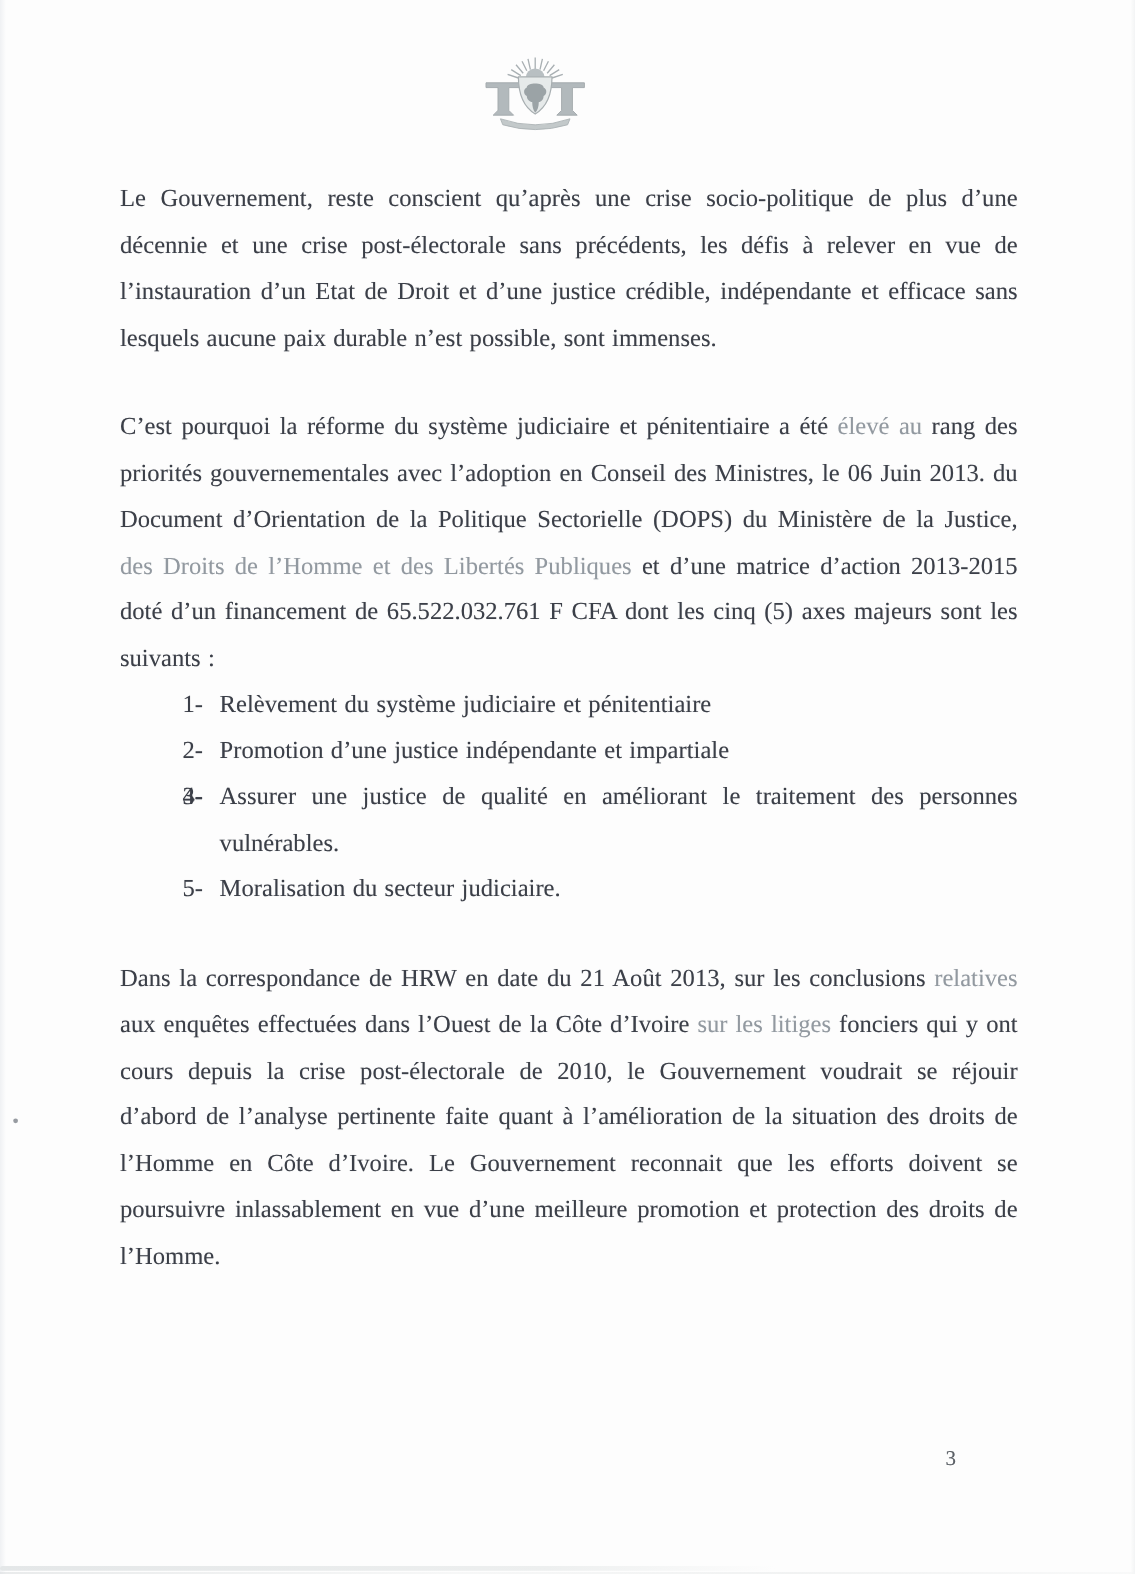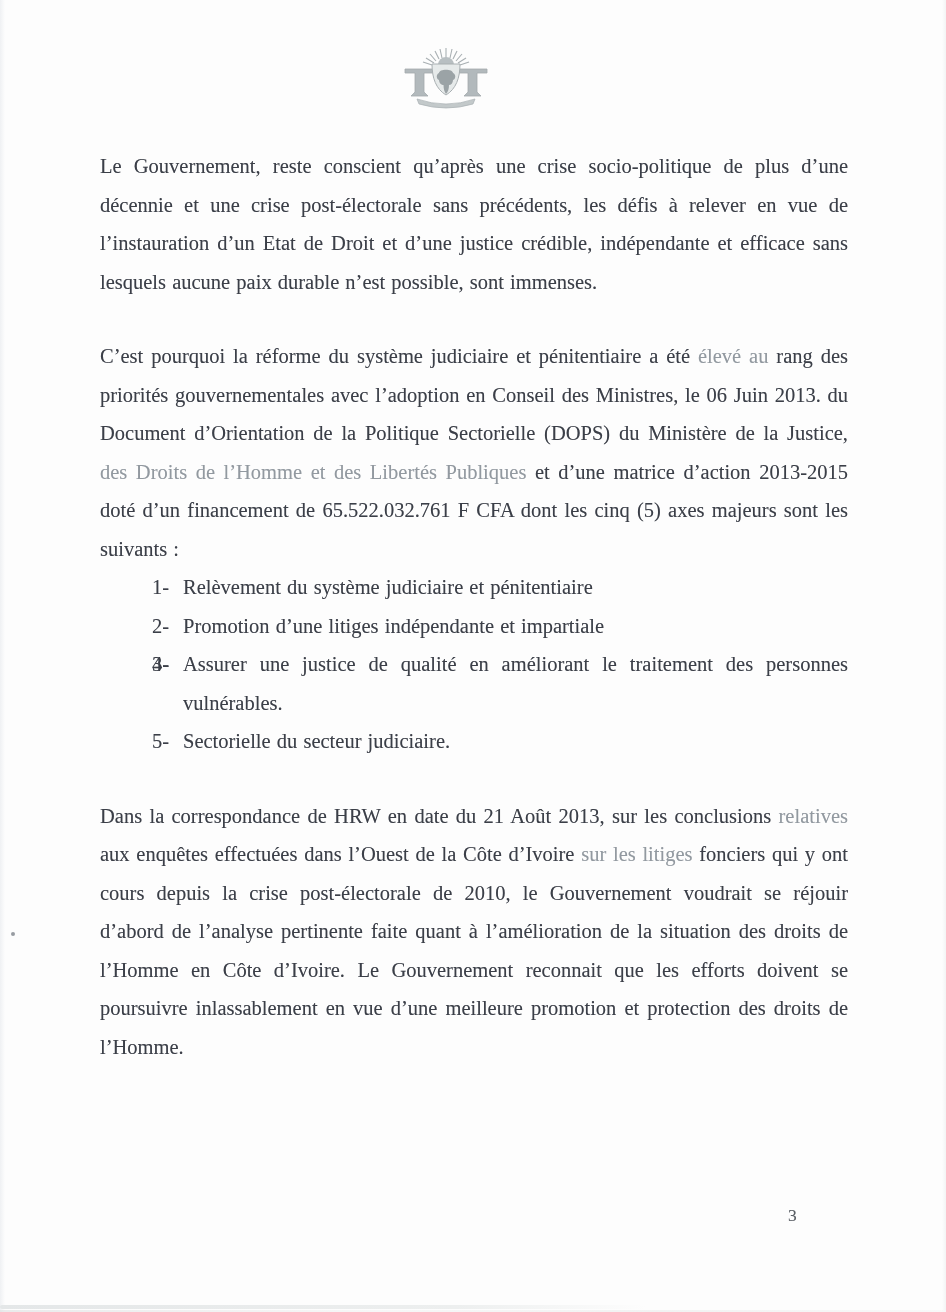--- a/index.html
+++ b/index.html
@@ -117,32 +117,32 @@
 
     <p class="para tight"><span>C’est pourquoi la réforme du système judiciaire et pénitentiaire a été </span><span class="faint">élevé au</span><span> rang des priorités gouvernementales avec l’adoption en Conseil des Ministres, le 06 Juin 2013. du Document d’Orientation de la Politique Sectorielle (DOPS) du Ministère de la Justice, </span><span class="faint">des Droits de l’Homme et des Libertés Publiques</span><span> et d’une matrice d’action 2013-2015 doté d’un financement de 65.522.032.761 F CFA dont les cinq (5) axes majeurs sont les suivants :</span></p>
 
     <div class="axes-list">
       <div class="axis-item">
         <span class="marker">1-</span>
         <span class="item-text">Relèvement du système judiciaire et pénitentiaire</span>
       </div>
       <div class="axis-item">
         <span class="marker">2-</span>
-        <span class="item-text">Promotion d’une litiges indépendante et impartiale</span>
+        <span class="item-text">Promotion d’une justice indépendante et impartiale</span>
       </div>
       <div class="axis-item">
         <span class="marker">3-</span>
       </div>
       <div class="axis-item">
         <span class="marker">4-</span>
         <span class="item-text">Assurer une justice de qualité en améliorant le traitement des personnes vulnérables.</span>
       </div>
       <div class="axis-item">
         <span class="marker">5-</span>
-        <span class="item-text">Sectorielle du secteur judiciaire.</span>
+        <span class="item-text">Moralisation du secteur judiciaire.</span>
       </div>
     </div>
 
     <p class="para"><span>Dans la correspondance de HRW en date du 21 Août 2013, sur les conclusions </span><span class="faint">relatives</span><span> aux enquêtes effectuées dans l’Ouest de la Côte d’Ivoire </span><span class="faint">sur les litiges</span><span> fonciers qui y ont cours depuis la crise post-électorale de 2010, le Gouvernement voudrait se réjouir d’abord de l’analyse pertinente faite quant à l’amélioration de la situation des droits de l’Homme en Côte d’Ivoire. Le Gouvernement reconnait que les efforts doivent se poursuivre inlassablement en vue d’une meilleure promotion et protection des droits de l’Homme.</span></p>
 
 
   </div>
 
   <div class="page-number">3</div>
 

